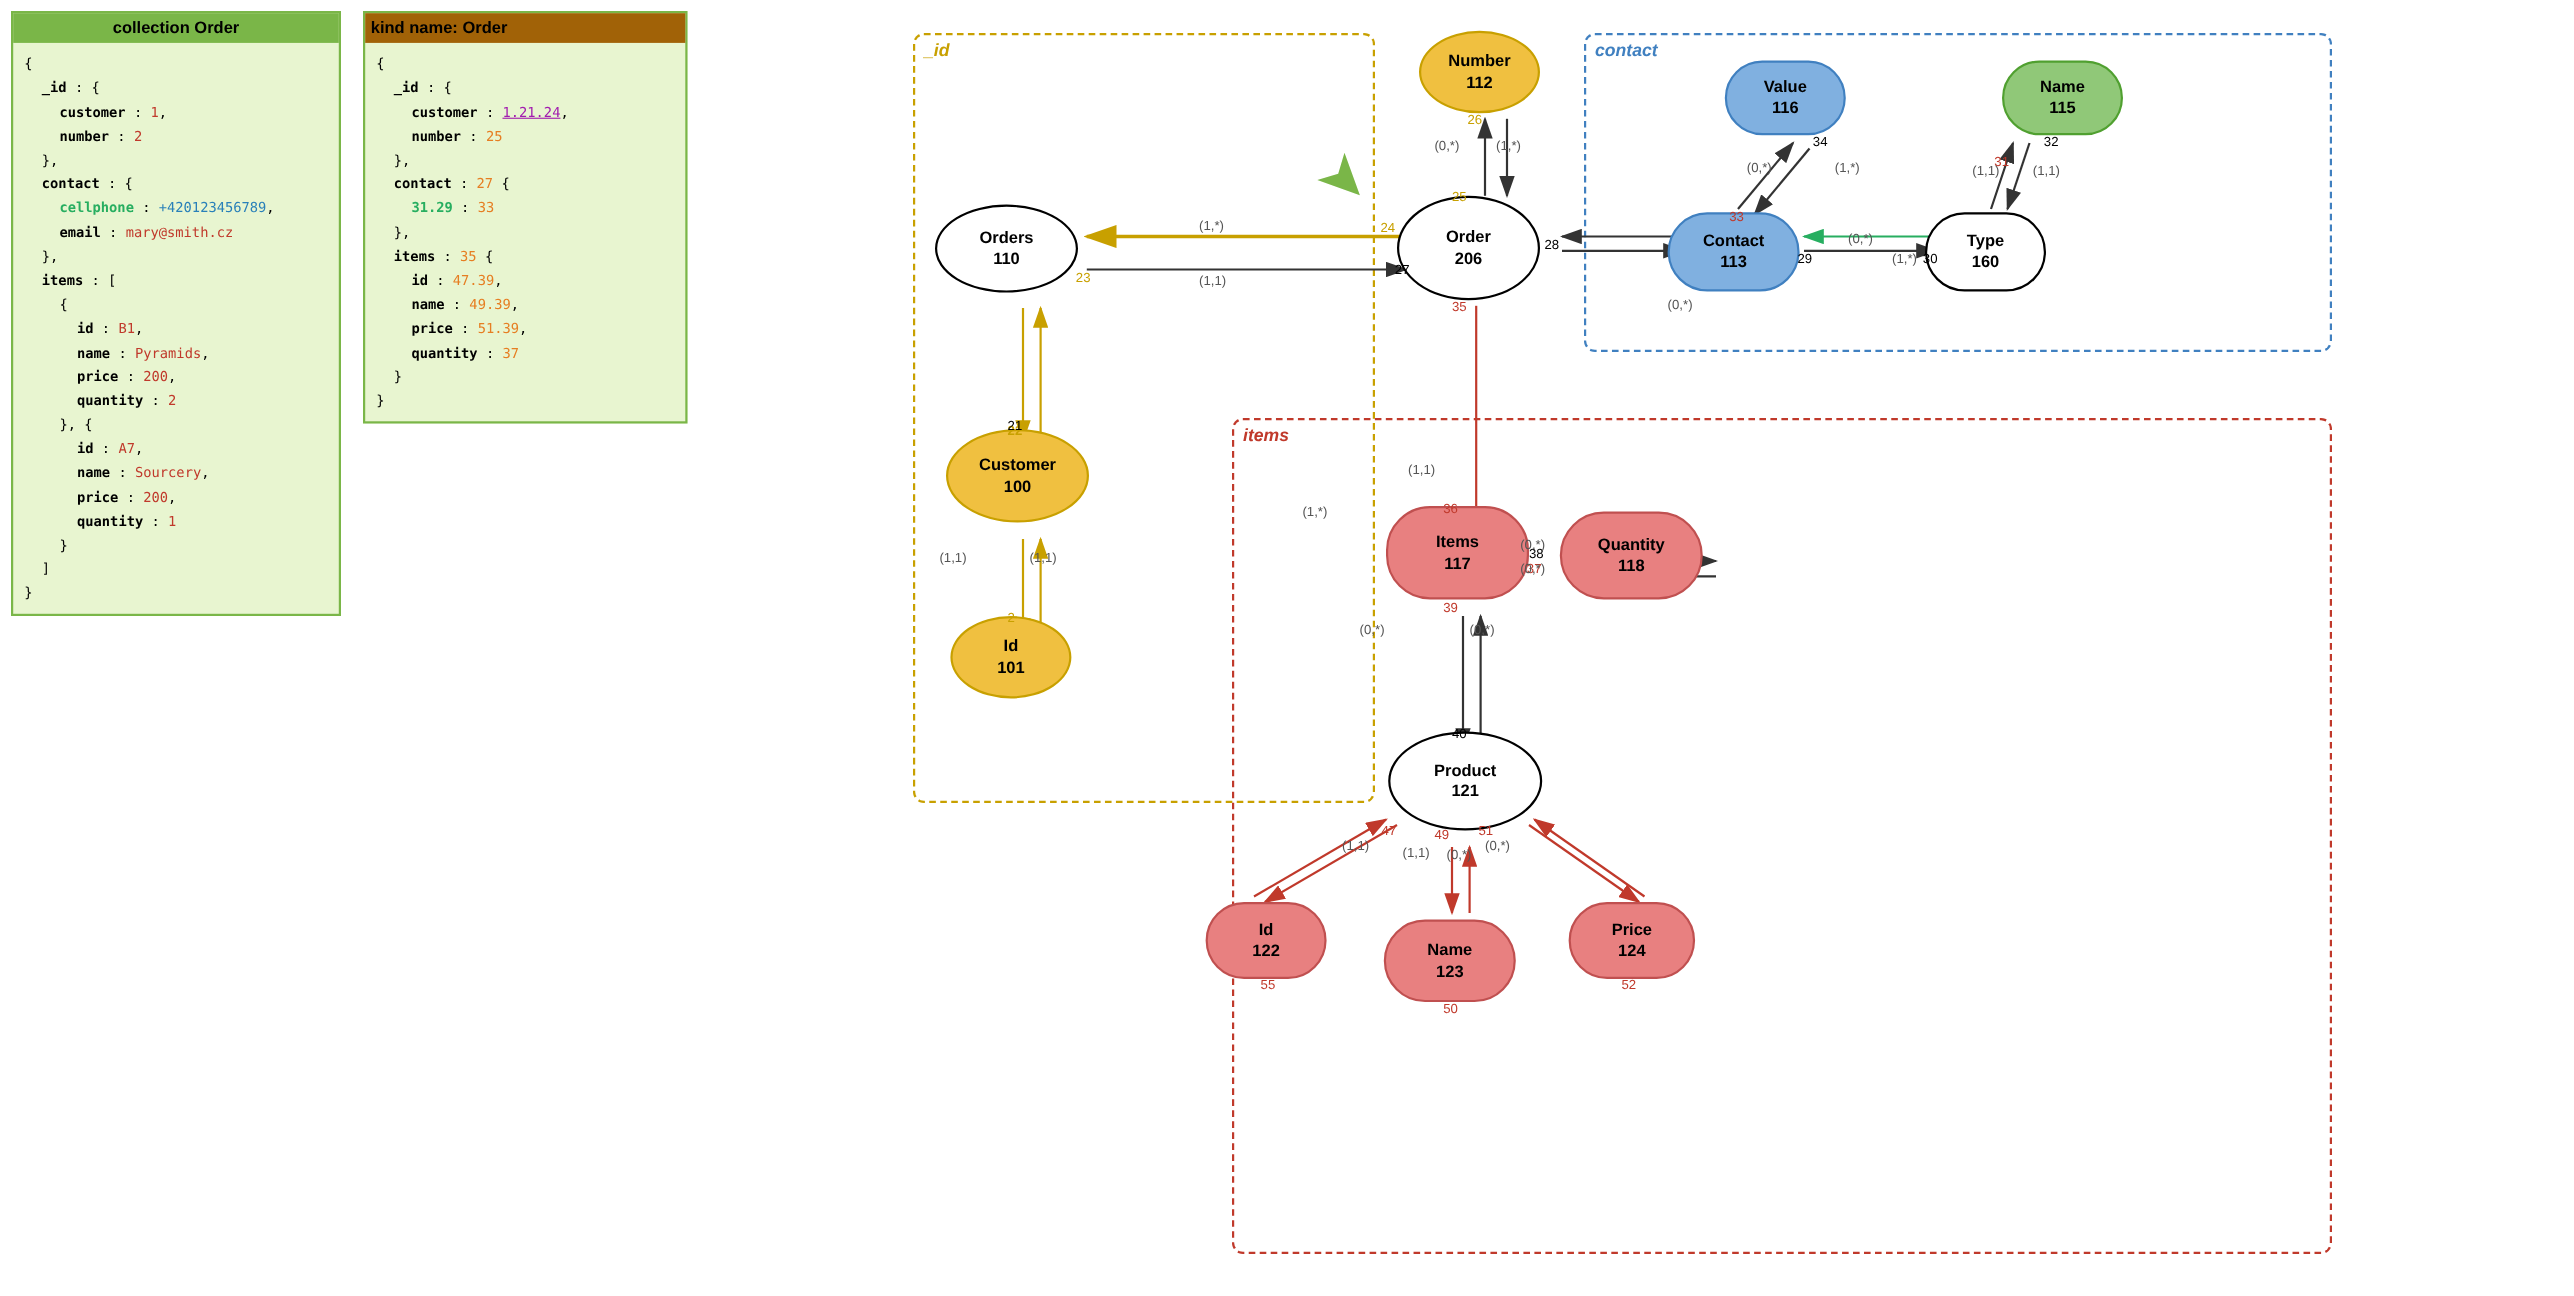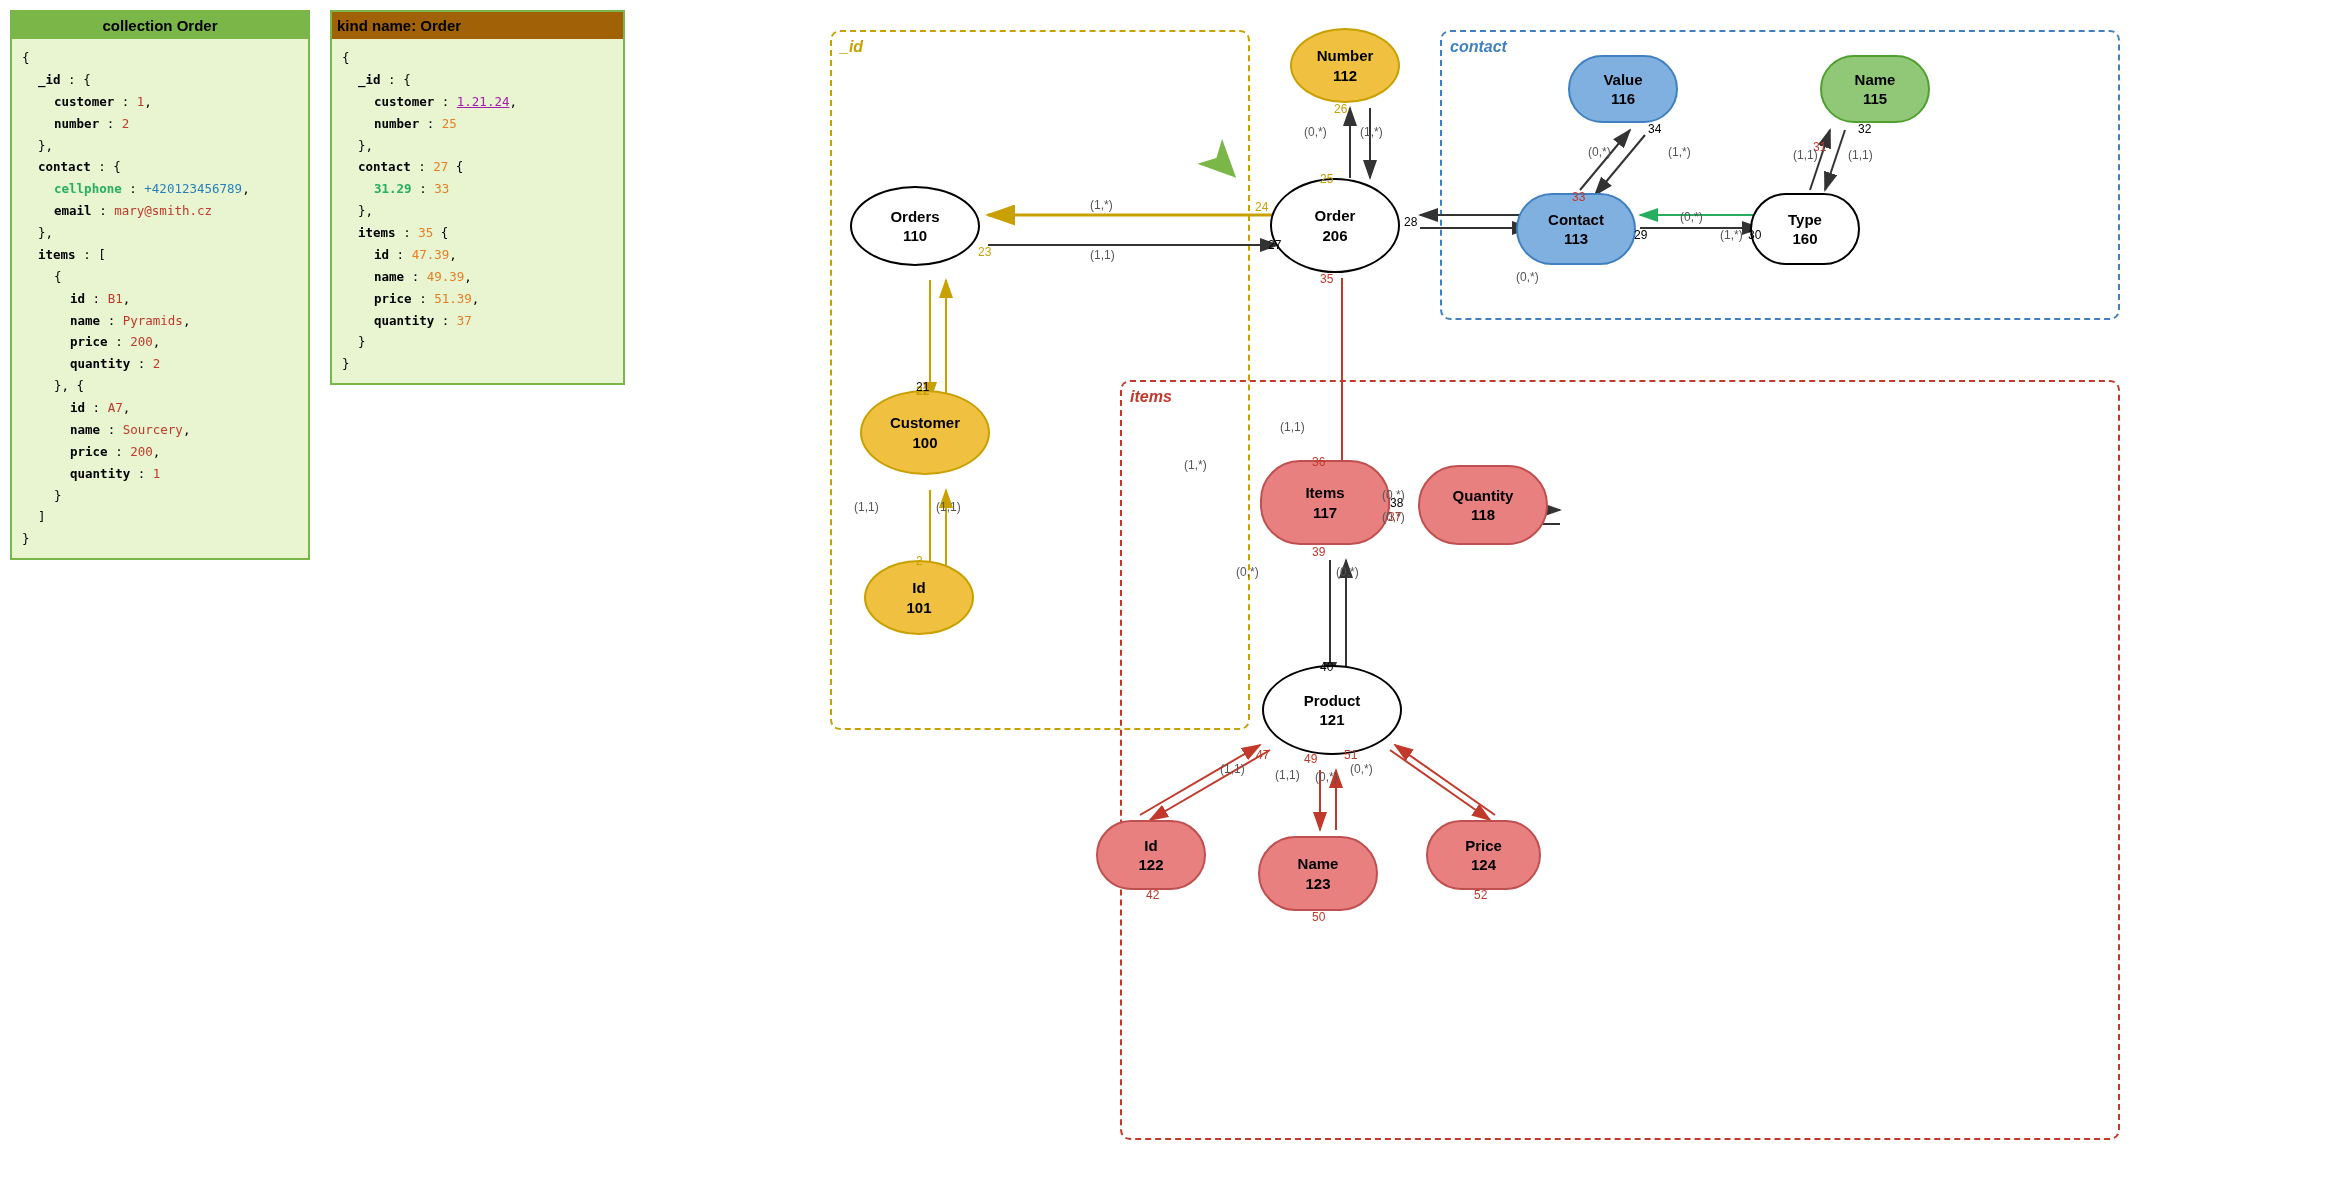--- a/index.html
+++ b/index.html
@@ -328,21 +328,21 @@
   <div style="position:absolute;left:600px;top:762px;font-size:12px;color:#555;">(1,1)</div>
   <div style="position:absolute;left:655px;top:768px;font-size:12px;color:#555;">(1,1)</div>
   <div style="position:absolute;left:695px;top:770px;font-size:12px;color:#555;">(0,*)</div>
   <div style="position:absolute;left:730px;top:762px;font-size:12px;color:#555;">(0,*)</div>
 
   <div class="node node-salmon node-ellipse" style="left:476px;top:820px;width:110px;height:70px;">
     <span>Id</span>
     <span>122</span>
   </div>
 
-  <div style="position:absolute;left:526px;top:888px;font-size:12px;color:#c0392b;">42</div>
+  <div style="position:absolute;left:526px;top:888px;font-size:12px;color:#c0392b;">55</div>
 
   <div class="node node-salmon node-ellipse" style="left:638px;top:836px;width:120px;height:75px;">
     <span>Name</span>
     <span>123</span>
   </div>
 
   <div style="position:absolute;left:692px;top:910px;font-size:12px;color:#c0392b;">50</div>
 
   <div class="node node-salmon node-ellipse" style="left:806px;top:820px;width:115px;height:70px;">
     <span>Price</span>

